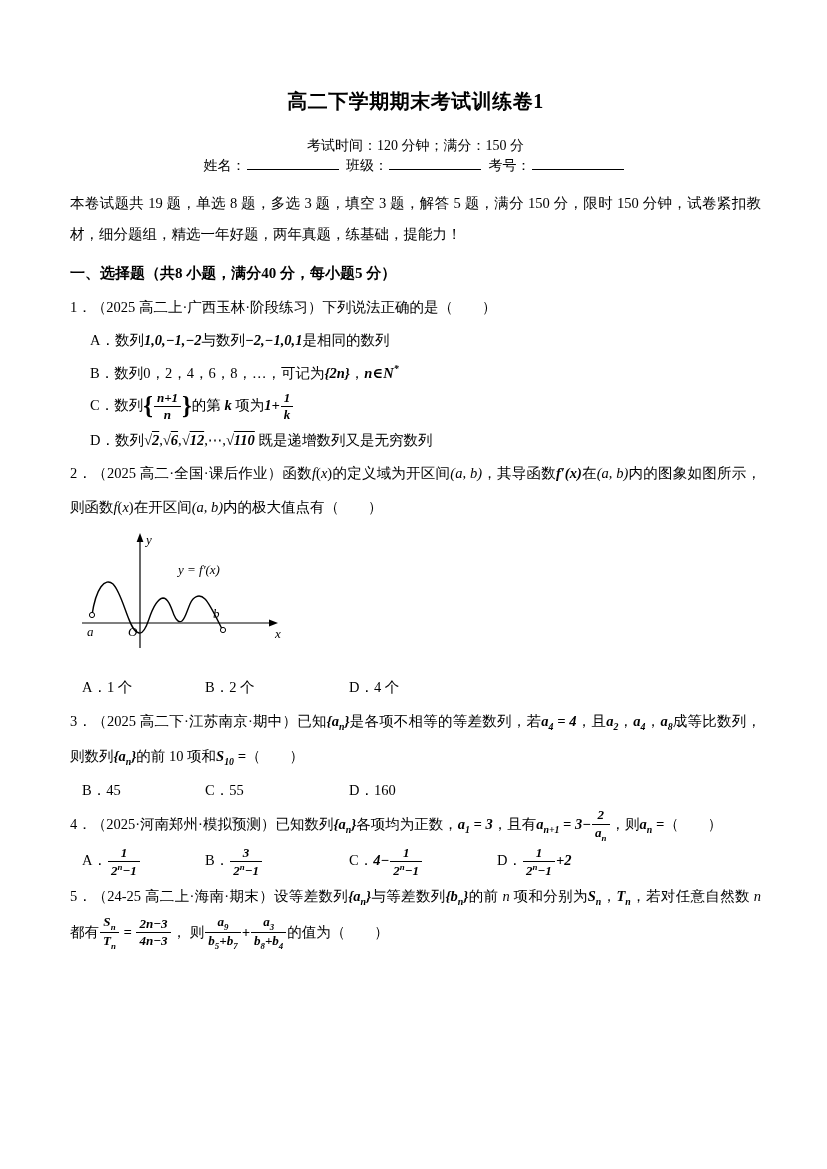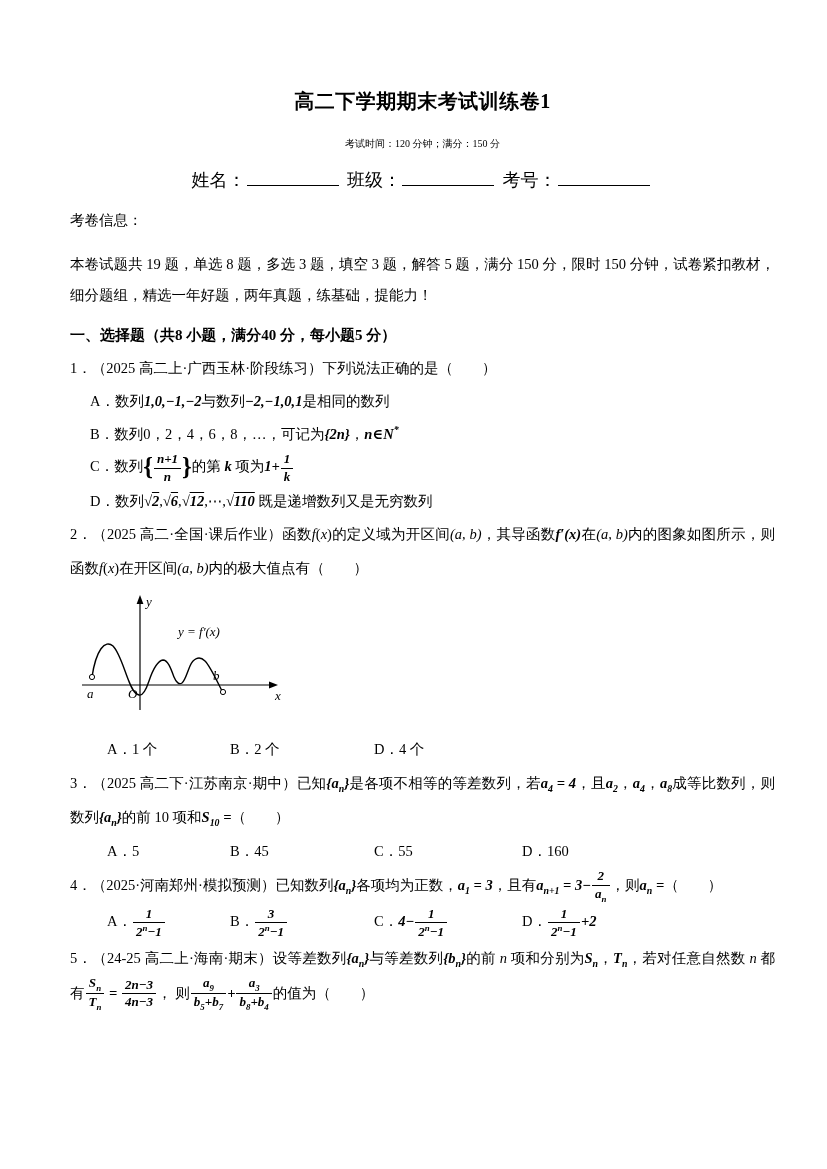--- a/index.html
+++ b/index.html
@@ -2,37 +2,37 @@
 <html><head>
 <meta charset="utf-8">
 <style>
   * { margin: 0; padding: 0; box-sizing: border-box; }
   html, body { background: #ffffff; }
   body {
     width: 827px; height: 1169px;
     font-family: "Liberation Serif", "DejaVu Serif", serif;
     font-size: 14.5px; color: #000; overflow: hidden;
   }
-  .page { padding: 88px 52px 0 70px; }
+  .page { padding: 88px 66px 0 70px; }
 
   .title { text-align: center; font-size: 20px; font-weight: bold; letter-spacing: 0.5px; }
-  .meta { text-align: center; margin-top: 22px; font-size: 10px; }
-  .namerow { text-align: center; margin-top: 17px; font-size: 18px; }
+  .meta { text-align: center; margin-top: 22px; font-size: 14px; }
+  .namerow { text-align: center; font-size: 14px; }
   .blank { display: inline-block; width: 92px; height: 15px; border-bottom: 1px solid #000;
            margin: 0 4px 0 1px; vertical-align: baseline; }
 
   .para { margin-top: 13px; line-height: 2.15; }
   .justify { text-align: justify; }
 
   h2.section { margin-top: 8px; font-size: 15px; font-weight: bold; line-height: 2.1; }
 
   .question { margin-top: 0; }
   .stem { line-height: 2.35; text-align: justify; }
   .opt { margin-left: 20px; line-height: 2.25; }
-  .optrow { display: flex; margin-left: 37px; line-height: 2.35; align-items: center; }
+  .optrow { display: flex; margin-left: 12px; line-height: 2.35; align-items: center; }
   .optrow .o { display: inline-block; }
   .optrow .o:nth-child(1) { width: 123px; }
   .optrow .o:nth-child(2) { width: 144px; }
   .optrow .o:nth-child(3) { width: 148px; }
 
   
   .m  { font-weight: bold; font-style: italic; }
   .mi { font-style: italic; }
   sub { font-size: 0.68em; }
   sup { font-size: 0.68em; }
@@ -58,21 +58,20 @@
   <h1 class="title">高二下学期期末考试训练卷1</h1>
 
   <p class="meta">考试时间：120 分钟；满分：150 分</p>
 
   <p class="namerow">
     <span>姓名：</span><span class="blank"></span>
     <span>班级：</span><span class="blank"></span>
     <span>考号：</span><span class="blank"></span>
   </p>
 
-  <p class="para">考卷信息：</p>
   <p class="para justify">本卷试题共 19 题，单选 8 题，多选 3 题，填空 3 题，解答 5 题，满分 150 分，限时 150 分钟，试卷紧扣教材，细分题组，精选一年好题，两年真题，练基础，提能力！</p>
 
   <h2 class="section">一、选择题（共8 小题，满分40 分，每小题5 分）</h2>
 
   <div class="question">
     <p class="stem">1．（2025 高二上·广西玉林·阶段练习）下列说法正确的是（　　）</p>
     <p class="opt">A．数列<span class="m">1,0,−1,−2</span>与数列<span class="m">−2,−1,0,1</span>是相同的数列</p>
     <p class="opt">B．数列0，2，4，6，8，…，可记为<span class="m">{2n}</span>，<span class="m">n∈N<sup>*</sup></span></p>
     <p class="opt">C．数列<span class="brace">{</span><span class="frac"><span class="num">n+1</span><span class="den">n</span></span><span class="brace">}</span>的第 <span class="m">k</span> 项为<span class="m">1+</span><span class="frac"><span class="num">1</span><span class="den">k</span></span></p>
     <p class="opt">D．数列<span class="sqrt">√<span class="rad">2</span></span>,<span class="sqrt">√<span class="rad">6</span></span>,<span class="sqrt">√<span class="rad">12</span></span>,⋯,<span class="sqrt">√<span class="rad">110</span></span> 既是递增数列又是无穷数列</p>
@@ -112,21 +111,20 @@
     <div class="optrow">
       <span class="o">A．1 个</span>
       <span class="o">B．2 个</span>
       <span class="o">D．4 个</span>
     </div>
   </div>
 
   <div class="question">
     <p class="stem">3．（2025 高二下·江苏南京·期中）已知<span class="m">{a<sub>n</sub>}</span>是各项不相等的等差数列，若<span class="m">a<sub>4</sub> = 4</span>，且<span class="m">a<sub>2</sub></span>，<span class="m">a<sub>4</sub></span>，<span class="m">a<sub>8</sub></span>成等比数列，则数列<span class="m">{a<sub>n</sub>}</span>的前 10 项和<span class="m">S<sub>10</sub> =</span>（　　）</p>
     <div class="optrow">
-      <span class="o">A．5</span>
       <span class="o">B．45</span>
       <span class="o">C．55</span>
       <span class="o">D．160</span>
     </div>
   </div>
 
   <div class="question">
     <p class="stem">4．（2025·河南郑州·模拟预测）已知数列<span class="m">{a<sub>n</sub>}</span>各项均为正数，<span class="m">a<sub>1</sub> = 3</span>，且有<span class="m">a<sub>n+1</sub> = 3−</span><span class="frac"><span class="num">2</span><span class="den">a<sub>n</sub></span></span>，则<span class="m">a<sub>n</sub> =</span>（　　）</p>
     <div class="optrow">
       <span class="o">A．<span class="frac"><span class="num">1</span><span class="den">2<sup>n</sup>−1</span></span></span>

